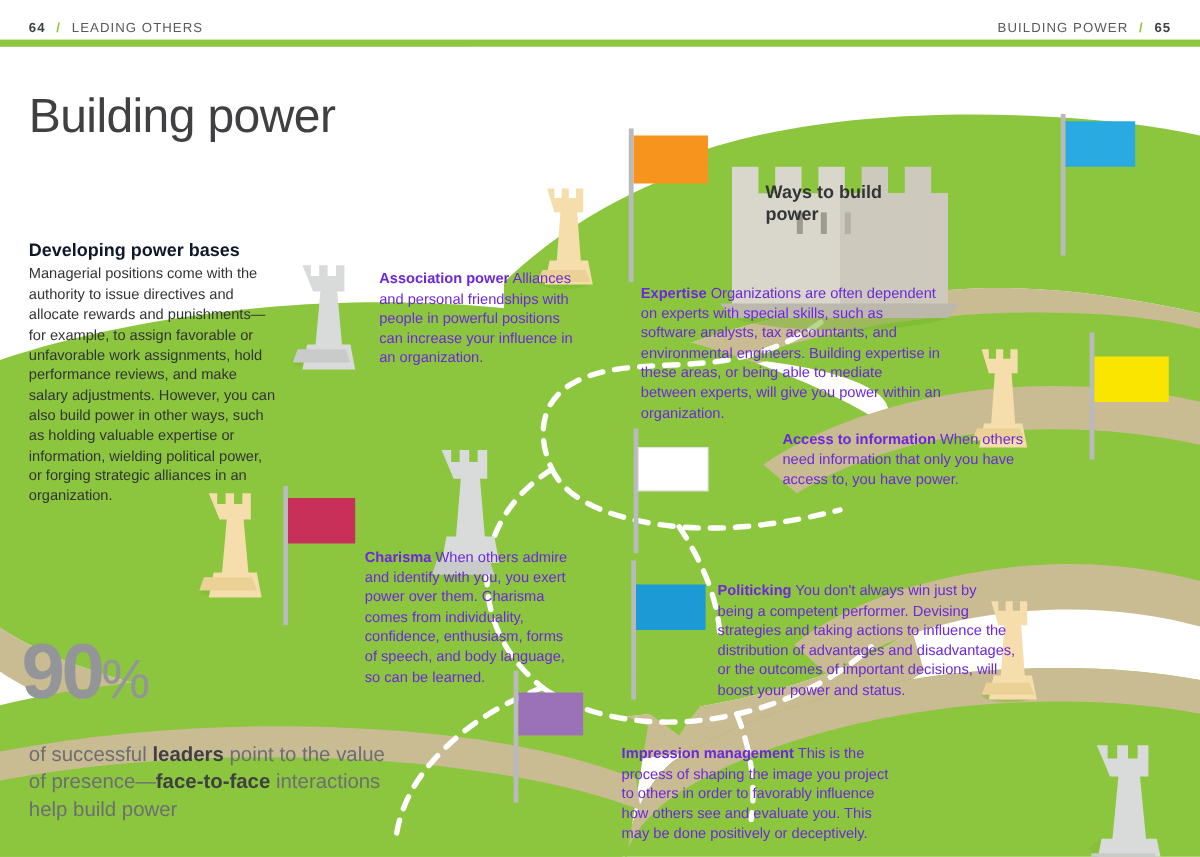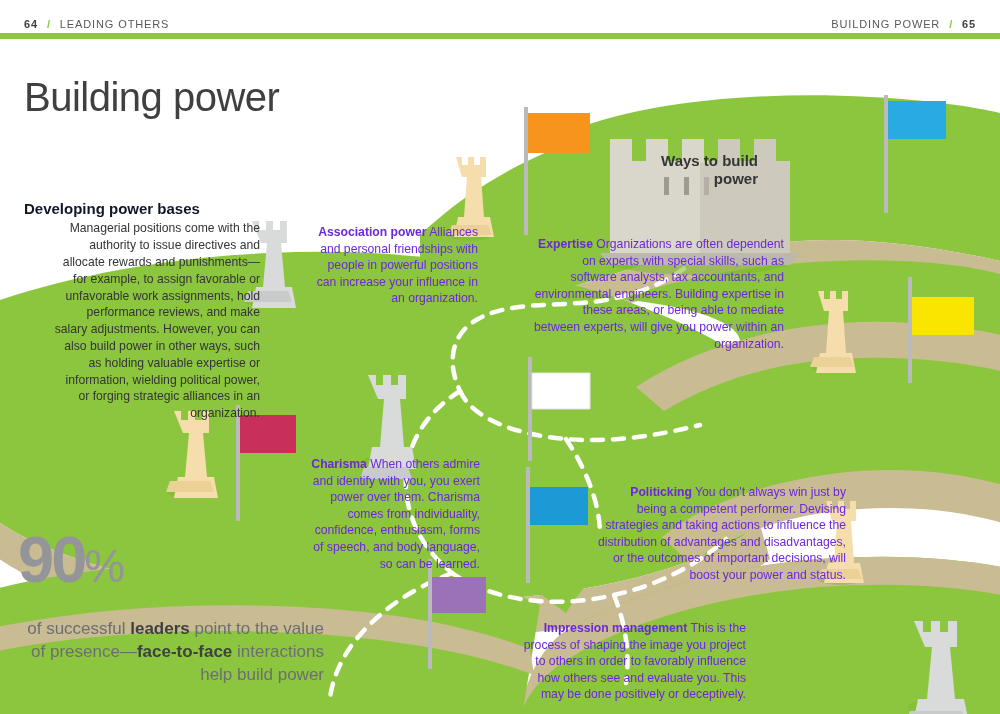--- a/index.html
+++ b/index.html
@@ -12,21 +12,20 @@
     background: #ffffff;
     font-family: "Liberation Sans", sans-serif;
     overflow: hidden;
     position: relative;
   }
 
   .page {
     position: absolute;
     inset: 0;
     background: #ffffff;
-    text-align: right;
   }
 
   
   .runhead {
     position: absolute;
     top: 18px;
     font-size: 11px;
     letter-spacing: 0.08em;
     color: #58595b;
     text-transform: uppercase;
@@ -78,21 +77,20 @@
     color: #0f172a;
   }
   .sub-body {
     position: absolute;
     left: 24px;
     top: 208px;
     width: 206px;
     font-size: 12.2px;
     line-height: 1.38;
     color: #333436;
-    margin-left: 30px;
   }
 
   
   .stat {
     position: absolute;
     left: 18px;
     top: 533px;
     color: #939598;
     line-height: 0.82;
     white-space: nowrap;
@@ -324,20 +322,23 @@
   <div class="castle-label">Ways to build power</div>
 
   <div class="callout c-assoc">
     <b>Association power</b><span> Alliances and personal friendships with people in powerful positions can increase your influence in an organization.</span>
   </div>
 
   <div class="callout c-expert">
     <b>Expertise</b><span> Organizations are often dependent on experts with special skills, such as software analysts, tax accountants, and environmental engineers. Building expertise in these areas, or being able to mediate between experts, will give you power within an organization.</span>
   </div>
 
+  <div class="callout c-access">
+    <b>Access to information</b><span> When others need information that only you have access to, you have power.</span>
+  </div>
 
   <div class="callout c-polit">
     <b>Politicking</b><span> You don't always win just by being a competent performer. Devising strategies and taking actions to influence the distribution of advantages and disadvantages, or the outcomes of important decisions, will boost your power and status.</span>
   </div>
 
   <div class="callout c-charis">
     <b>Charisma</b><span> When others admire and identify with you, you exert power over them. Charisma comes from individuality, confidence, enthusiasm, forms of speech, and body language, so can be learned.</span>
   </div>
 
   <div class="callout c-impress">

